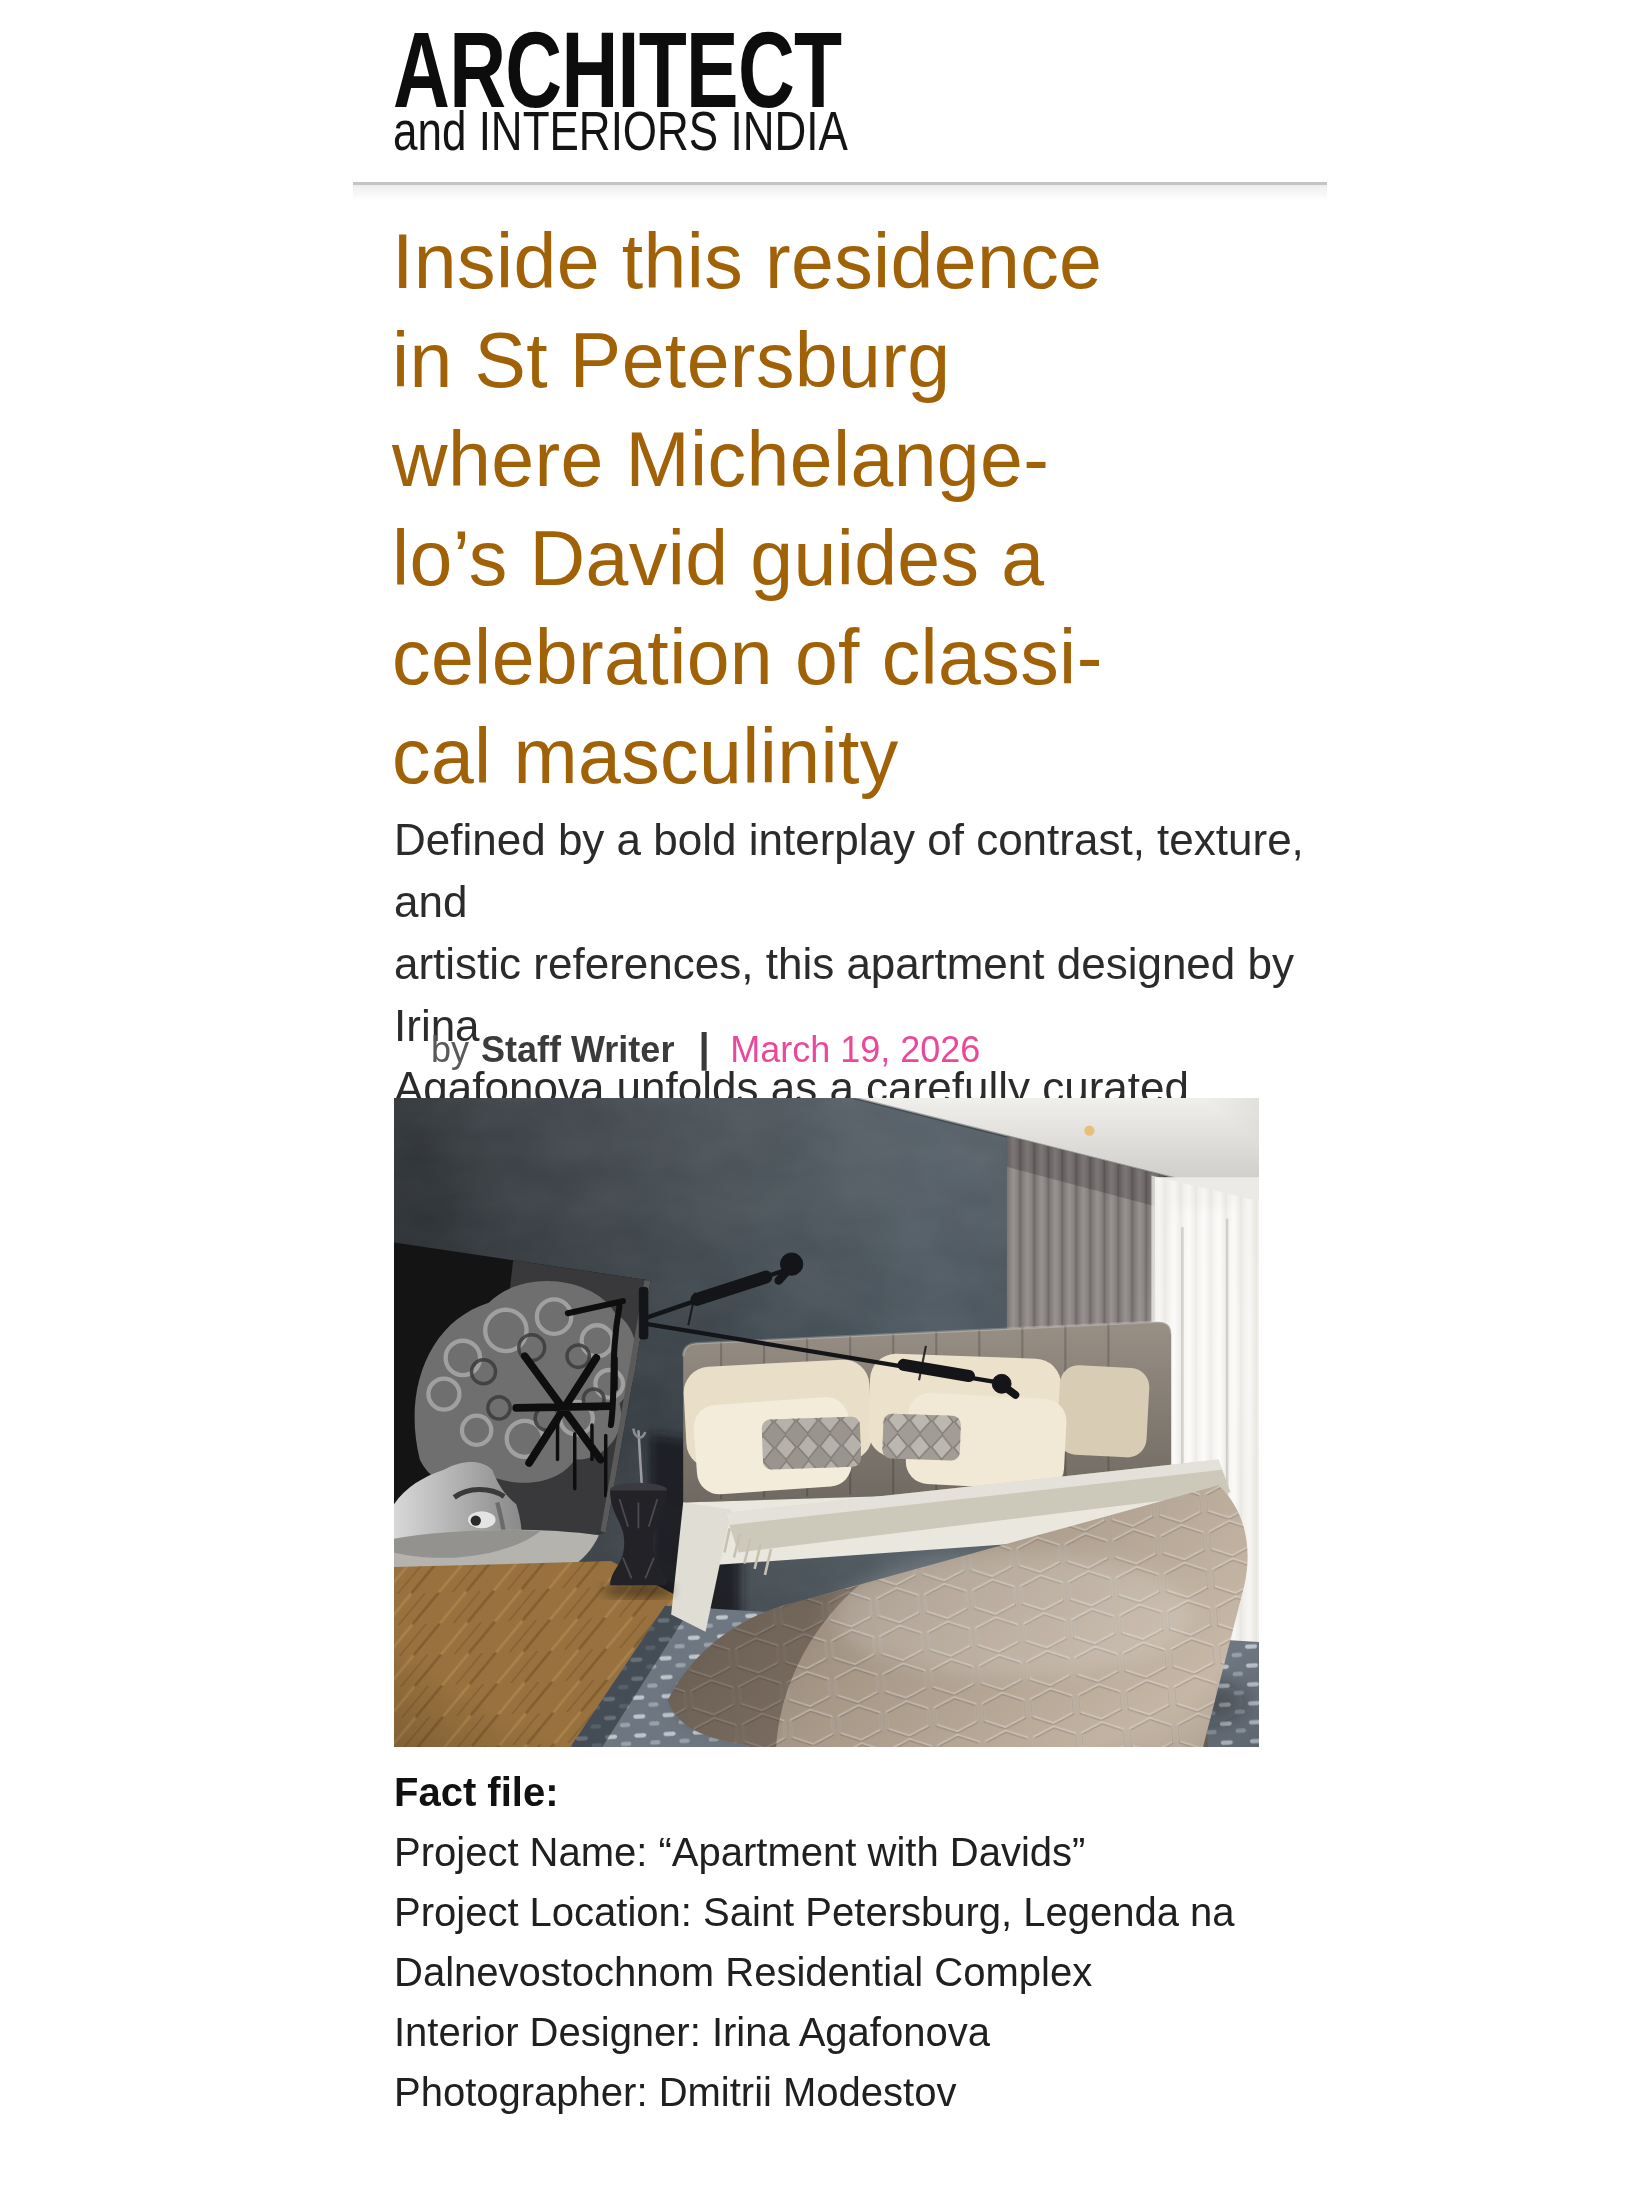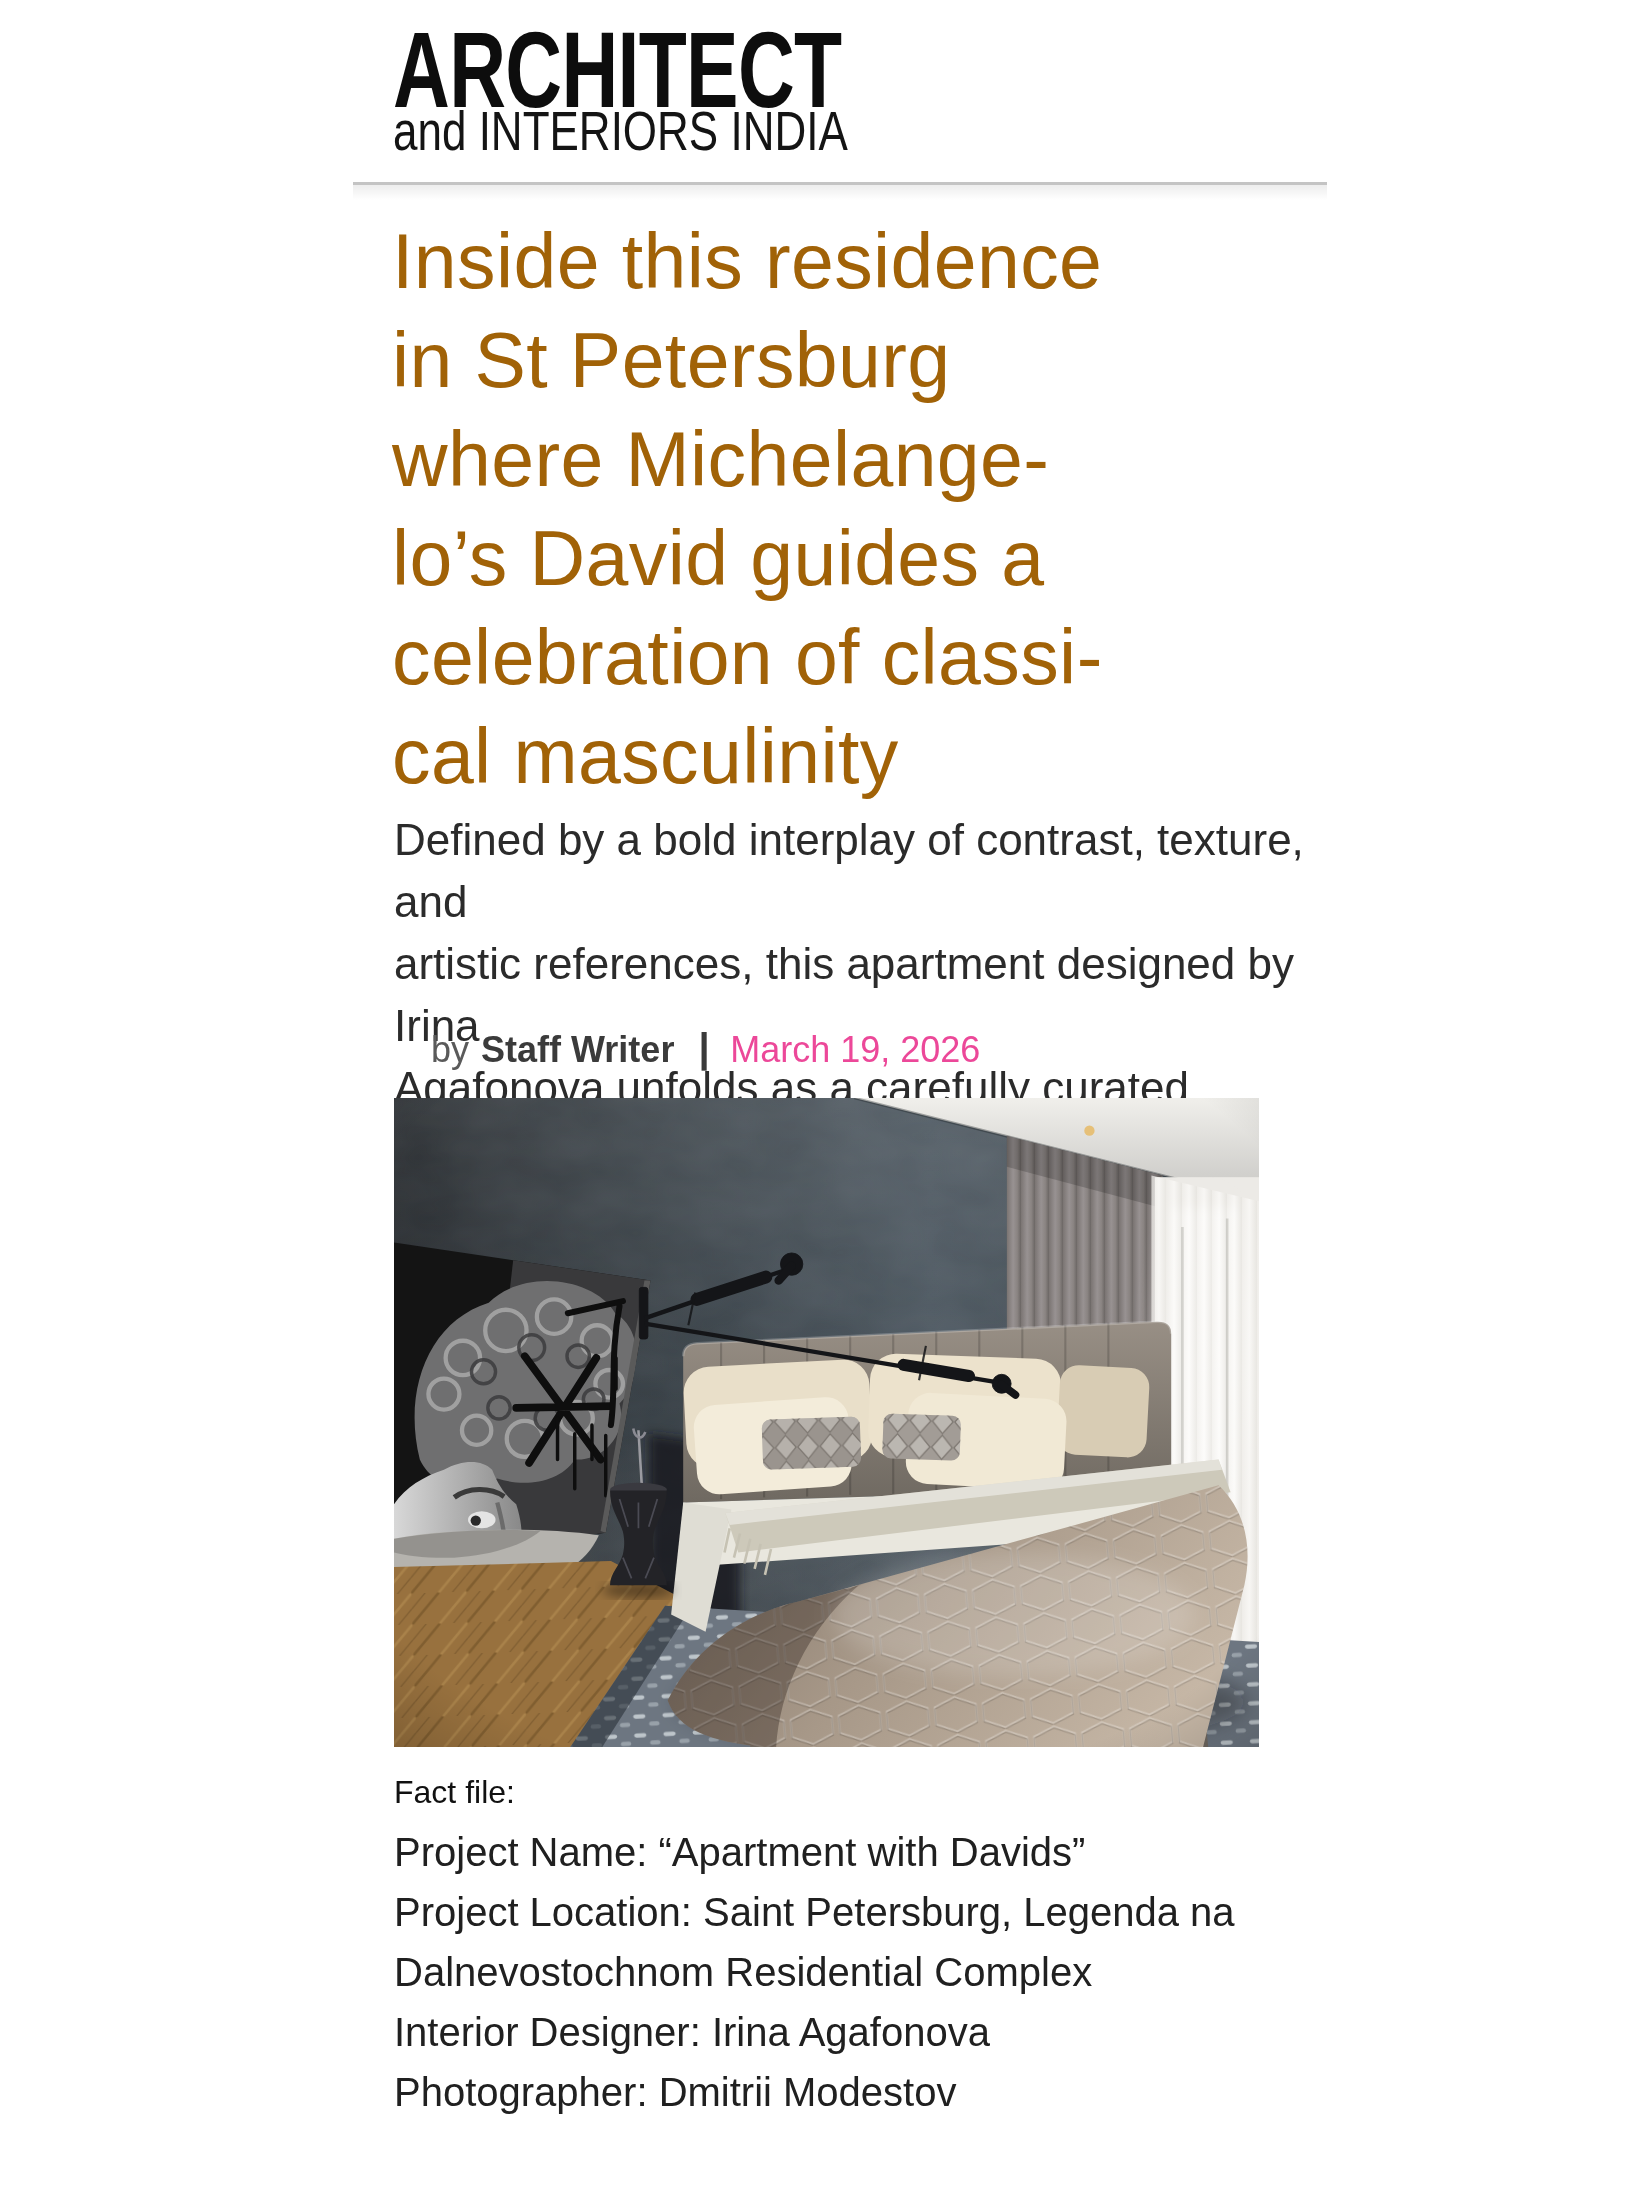--- a/index.html
+++ b/index.html
@@ -39,21 +39,21 @@
   .byline .pipe { color:#3a3a3a; font-weight:600; font-size:40px; margin:0 20.6px 0 24px; }
   .byline .date { color:#ec4899; }
 
   
   .photo { position:absolute; left:394px; top:1098px; width:865px; height:649px; overflow:hidden; }
   .photo svg { display:block; width:100%; height:100%; }
 
   
   .factfile { position:absolute; left:394px; top:1762px; width:989px;
     font-size:40px; line-height:60px; color:#202020; }
-  .factfile h2 { font-size:32px; font-weight:400; line-height:60px; color:#111111; }
+  .factfile h2 { font-size:40px; font-weight:700; line-height:60px; color:#111111; }
   .factfile p { font-weight:400; white-space:pre-line; }
 </style>
 </head>
 <body>
 
 <div class="page">
 
   <header class="masthead">
     <a class="logo">
       <span class="logo-line1">ARCHITECT</span>

